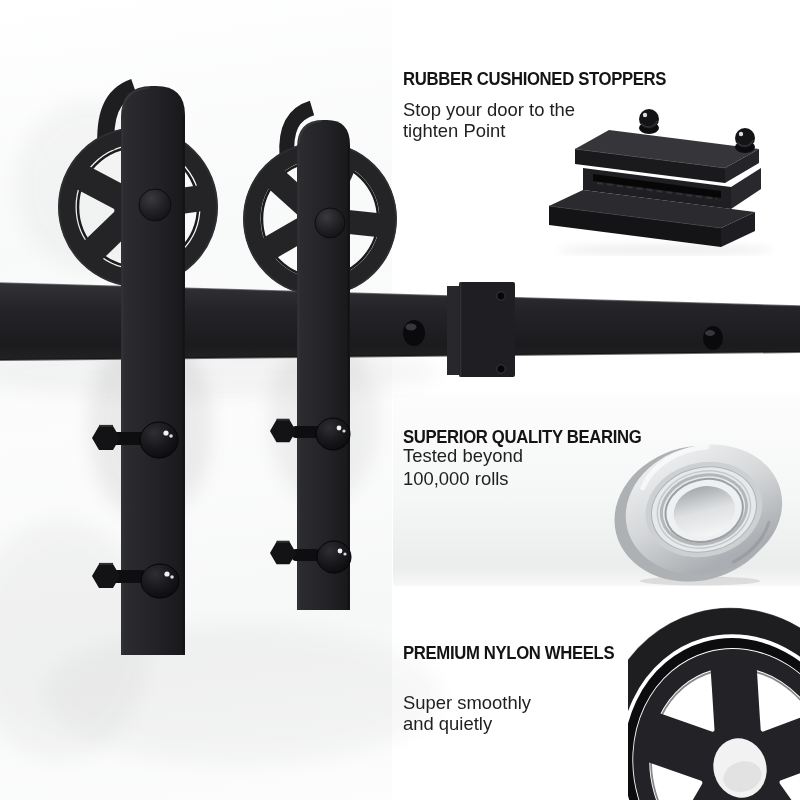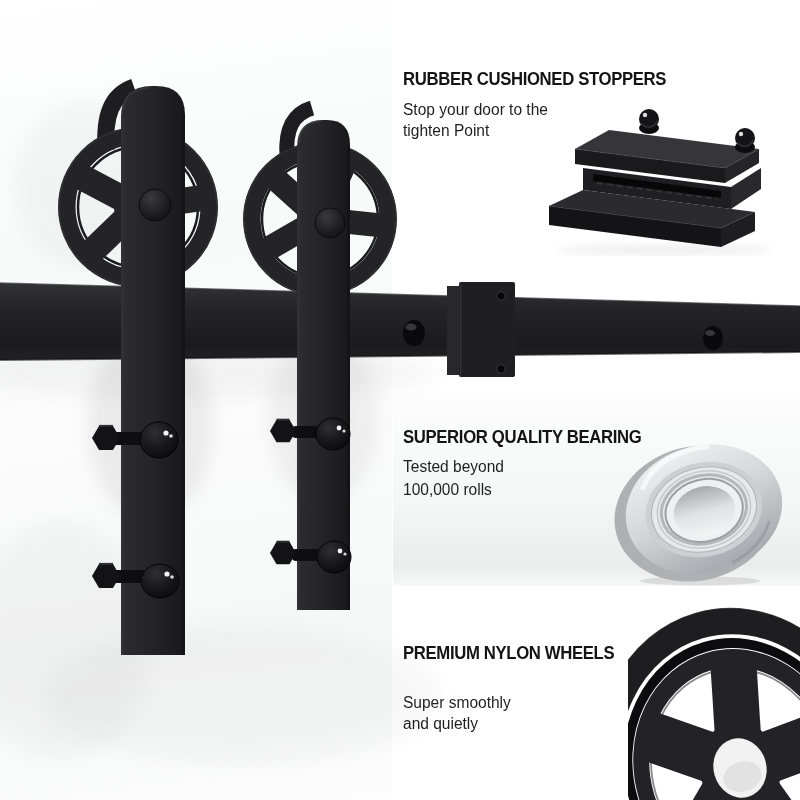--- a/index.html
+++ b/index.html
@@ -14,21 +14,21 @@
   .photo-bg-bearing{
     position:absolute;left:393px;top:393px;width:407px;height:193px;
     background:linear-gradient(180deg,#fdfdfd 0%,#f5f6f6 55%,#ebecec 90%,#f8f8f8 100%);
   }
   .scene-svg{position:absolute;left:0;top:0;}
   .feature-title{
     position:absolute;left:403px;margin:0;
     font-size:19px;font-weight:bold;color:#141414;letter-spacing:-0.4px;
     transform:scaleX(0.88);transform-origin:left top;white-space:nowrap;
   }
-  .feature-lines{position:absolute;left:403px;color:#1f1f1f;font-size:16px;}
+  .feature-lines{position:absolute;left:403px;color:#1f1f1f;font-size:19px;}
   .feature-lines .ln{display:block;white-space:nowrap;transform:scaleX(0.97);transform-origin:left top;}
   .f1 .feature-lines .ln{line-height:20.5px;}
   .f2 .feature-lines .ln{line-height:22.5px;}
   .f3 .feature-lines .ln{line-height:21px;}
   .illus{position:absolute;}
   .wheel-crop{position:absolute;left:628px;top:606px;width:172px;height:194px;overflow:hidden;}
 </style>
 </head>
 <body>
 
@@ -247,21 +247,21 @@
     <g>
       <ellipse cx="200" cy="59" rx="10" ry="6" fill="#0c0c0e"></ellipse>
       <circle cx="200" cy="50" r="10" fill="#141417"></circle>
       <circle cx="196" cy="46" r="2.2" fill="#fff" opacity="0.85"></circle>
       <path d="M192,54 A9,9 0 0 0 208,52" stroke="#3e3e43" stroke-width="1.5" fill="none" opacity="0.7"></path>
     </g>
   </svg>
 
   <div class="f2">
     <h2 class="feature-title" style="top:426px;">SUPERIOR QUALITY BEARING</h2>
-    <div class="feature-lines" style="top:456px;">
+    <div class="feature-lines" style="top:445px;">
       <span class="ln">Tested beyond</span>
       <span class="ln">100,000 rolls</span>
     </div>
   </div>
 
   <svg class="illus" style="left:608px;top:438px;" width="184" height="150" viewBox="0 0 184 150">
     <defs>
       <linearGradient id="gBear" x1="0" y1="0" x2="0.3" y2="1">
         <stop offset="0" stop-color="#f3f4f5"></stop>
           <stop offset="0.55" stop-color="#d4d6d8"></stop>

